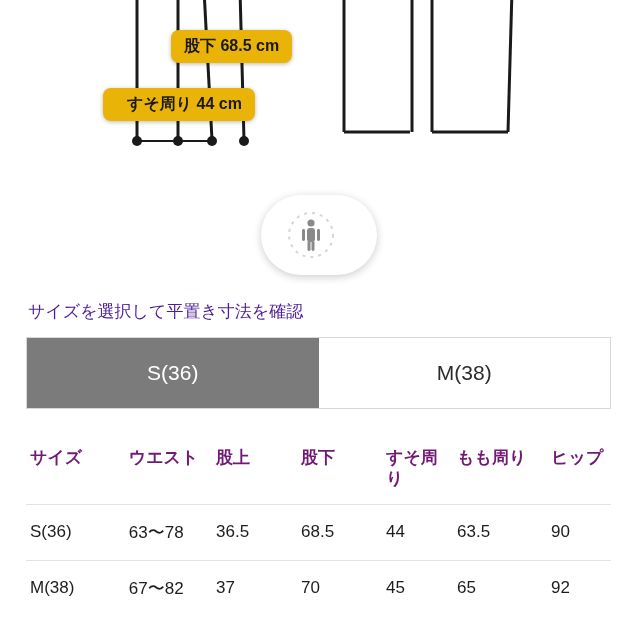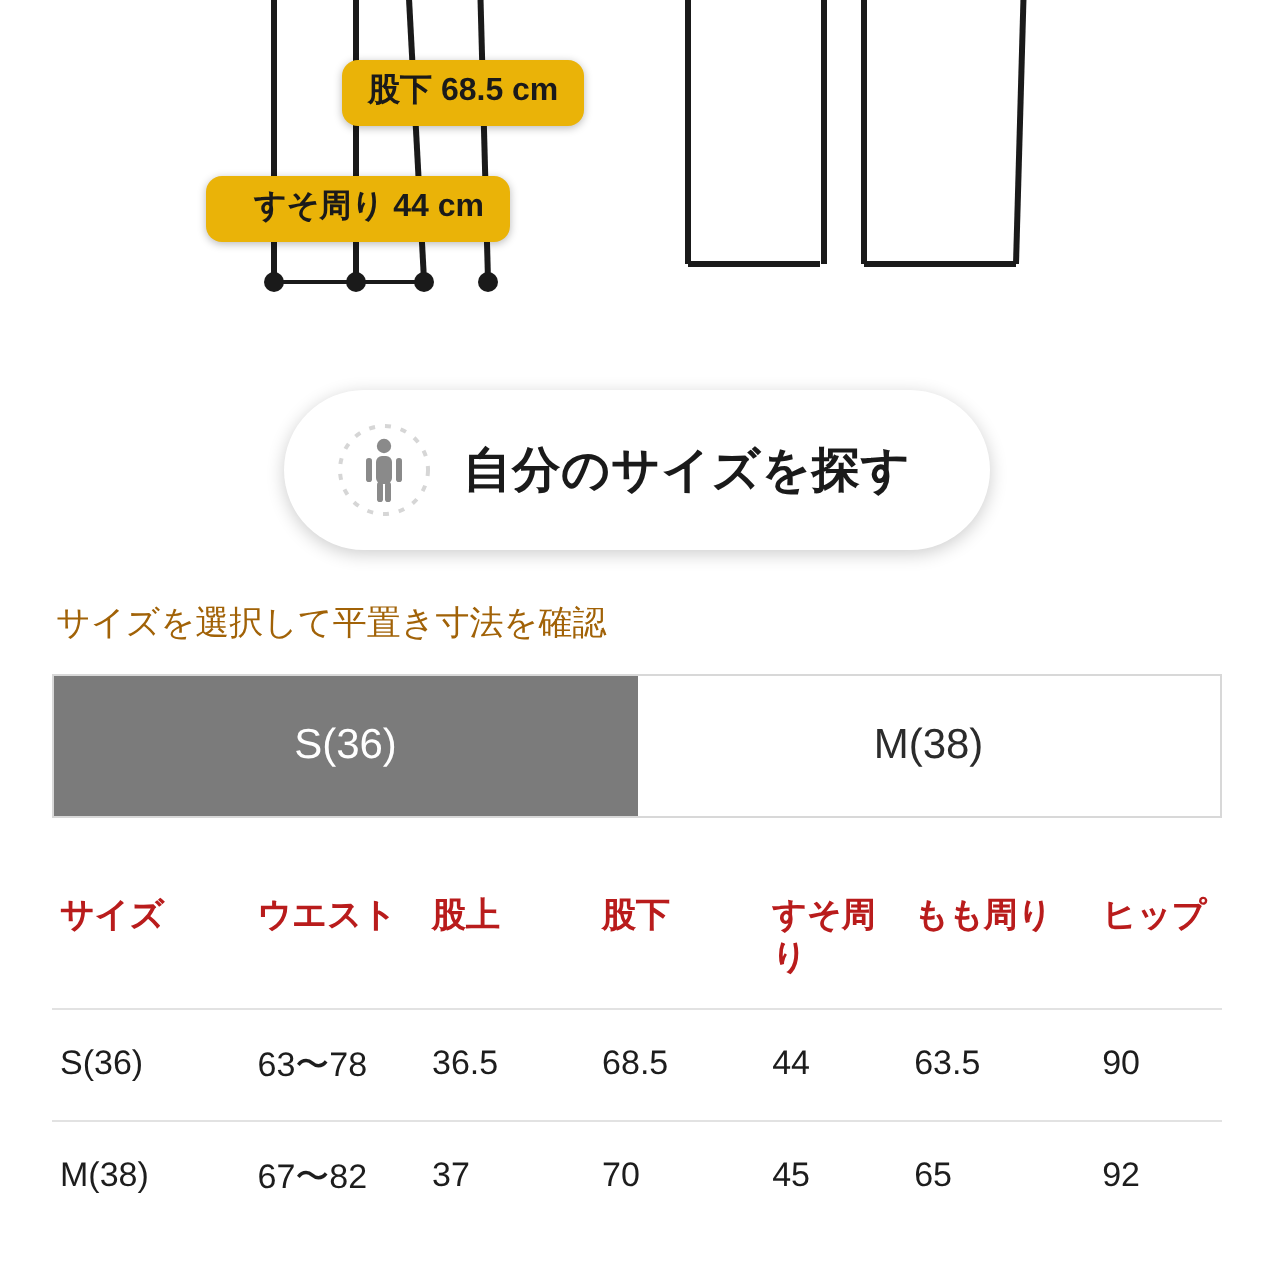--- a/index.html
+++ b/index.html
@@ -72,21 +72,21 @@
     font-size: 24px;
     font-weight: bold;
     letter-spacing: 0.5px;
     color: #1a1a1a;
   }
 
   
   .selector-caption {
     padding: 10px 0 14px 28px;
     font-size: 17px;
-    color: #a16207;
+    color: #4c1d95;
   }
   .size-tabs {
     display: flex;
     width: 585px;
     margin: 0 0 0 26px;
     height: 72px;
     border: 1px solid #d8d8d8;
     box-sizing: border-box;
   }
   .size-tab {
@@ -113,21 +113,21 @@
     width: 637px;
   }
   table.meas {
     width: 100%;
     border-collapse: collapse;
     font-size: 17px;
   }
   table.meas th {
     font-weight: bold;
     text-align: left;
-    color: #b91c1c;
+    color: #701a75;
     padding: 4px 4px 14px 4px;
     vertical-align: top;
     line-height: 1.25;
   }
   table.meas td {
     padding: 16px 4px 16px 4px;
     color: #1d1d1d;
     border-top: 1px solid #e2e2e2;
     white-space: nowrap;
   }
@@ -181,21 +181,20 @@
       <svg width="52" height="52" viewBox="0 0 52 52">
         <circle cx="26" cy="26" r="22" fill="none" stroke="#d6d6d6" stroke-width="2" stroke-dasharray="3 5"></circle>
         <circle cx="26" cy="14" r="3.6" fill="#8a8a8a"></circle>
         <rect x="22" y="19" width="8" height="14" rx="3" fill="#8a8a8a"></rect>
         <rect x="22.5" y="32" width="3" height="10" rx="1.4" fill="#8a8a8a"></rect>
         <rect x="26.5" y="32" width="3" height="10" rx="1.4" fill="#8a8a8a"></rect>
         <rect x="17" y="20" width="3" height="12" rx="1.4" fill="#8a8a8a"></rect>
         <rect x="32" y="20" width="3" height="12" rx="1.4" fill="#8a8a8a"></rect>
       </svg>
     </span>
-    <span class="pill-label">自分のサイズを探す</span>
   </div>
 </div>
 
 <div class="selector-caption">サイズを選択して平置き寸法を確認</div>
 
 <div class="size-tabs">
   <div class="size-tab selected">S(36)</div>
   <div class="size-tab">M(38)</div>
 </div>
 

